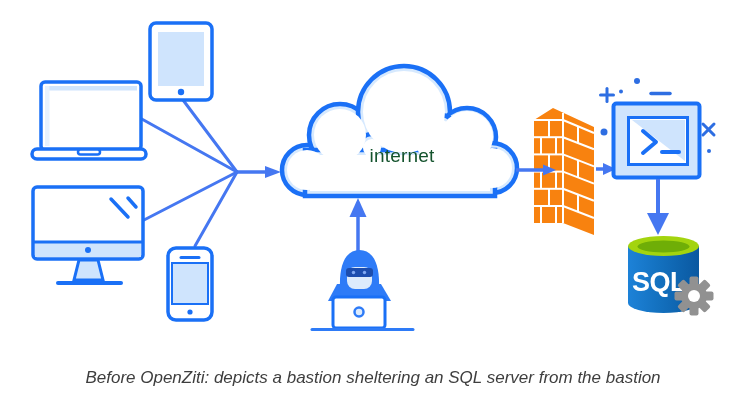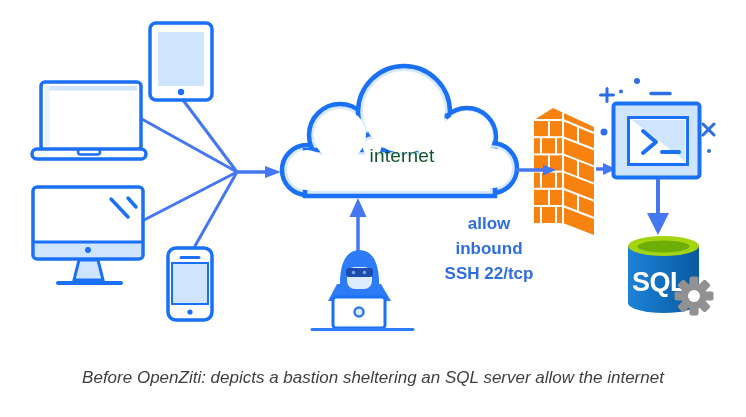--- a/index.html
+++ b/index.html
@@ -197,21 +197,16 @@
       <rect x="689.5" y="276.5" width="9" height="39" rx="2" transform="rotate(90 694 296)"></rect>
       <rect x="689.5" y="276.5" width="9" height="39" rx="2" transform="rotate(135 694 296)"></rect>
       <circle cx="694" cy="296" r="13"></circle>
       <circle cx="694" cy="296" r="6" fill="#ffffff"></circle>
     </g>
   </g>
 </svg>
 
 <div class="overlay net-label" style="left:342px;top:145px;width:120px;">internet</div>
 
-<div class="overlay rule-label" style="left:428px;top:211px;width:122px;">
-  <div>allow</div>
-  <div>inbound</div>
-  <div>SSH 22/tcp</div>
+
+<div class="overlay caption" style="left:0;top:368px;">Before OpenZiti: depicts a bastion sheltering an SQL server from the bastion</div>
+
 </div>
 
-<div class="overlay caption" style="left:0;top:368px;">Before OpenZiti: depicts a bastion sheltering an SQL server allow the internet</div>
-
-</div>
-
 </body></html>

